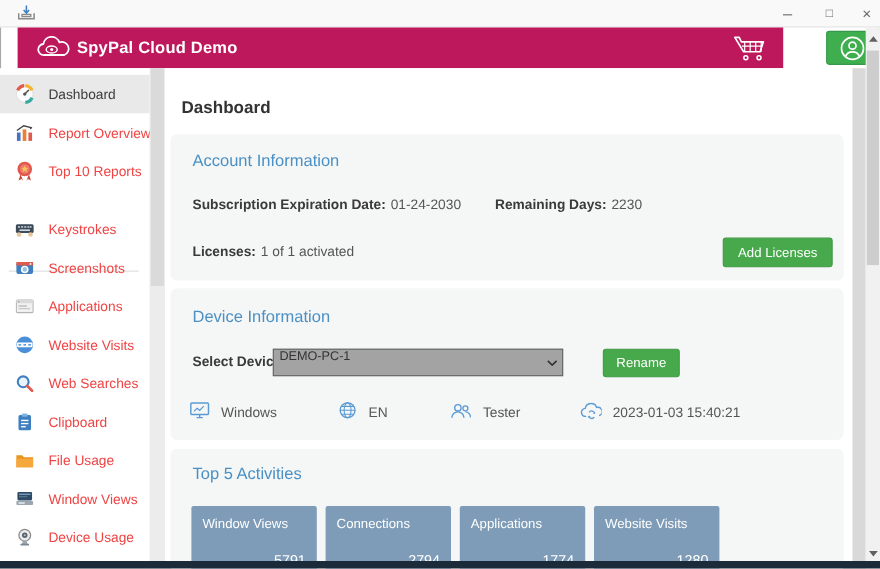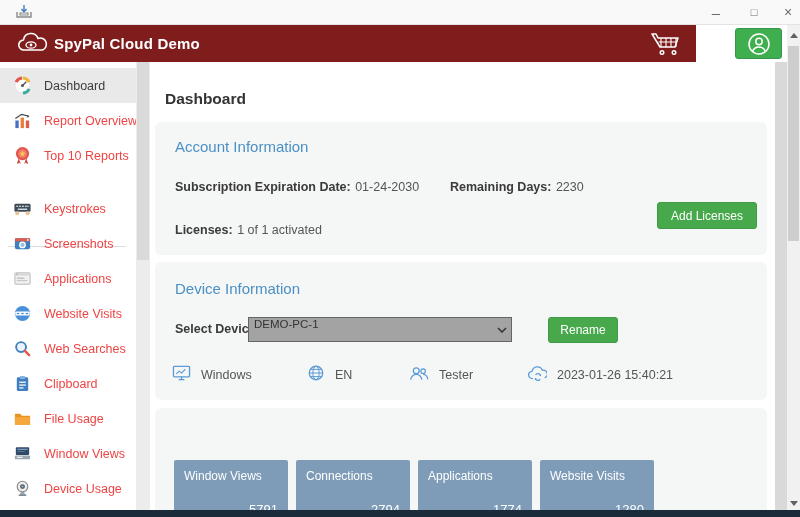--- a/index.html
+++ b/index.html
@@ -10,21 +10,21 @@
     overflow:hidden; box-shadow: inset 0 0 0 1px #a9a9a9;
   }
   
   .titlebar { position:absolute; left:0; top:0; width:800px; height:25px; background:#f9f9f9; border-bottom:1px solid #e3e3e3; }
   .tray-icon { position:absolute; left:16px; top:4px; }
   .winctl { position:absolute; top:0; height:24px; width:28px; display:flex; align-items:center; justify-content:center; color:#6b6b6b; font-size:13px; cursor:default; }
   .winctl.min { left:702px; font-size:15px; }
   .winctl.max { left:740px; font-size:11px; }
   .winctl.close { left:774px; font-size:14px; }
   
-  .header { position:absolute; left:0; top:25px; width:696px; height:37px; background:#7f1d1d; }
+  .header { position:absolute; left:16px; top:25px; width:696px; height:37px; background:#be185d; }
   .logo { position:absolute; left:16px; top:6px; }
   .app-title { position:absolute; left:54px; top:0; height:37px; display:flex; align-items:center; color:#fff; font-size:15px; font-weight:bold; letter-spacing:.2px; }
   .hdr-ic { position:absolute; top:4px; height:30px; display:flex; align-items:center; justify-content:center; cursor:pointer; }
   .hdr-cart { left:646px; width:40px; }
   .hdr-book { left:690px; width:38px; }
   .account-btn { position:absolute; left:735px; top:3px; width:47px; height:31px; background:#3fae4e; border:1px solid #35984a; border-radius:3px; display:flex; align-items:center; justify-content:center; cursor:pointer; }
   
   .sidebar { position:absolute; left:0; top:62px; width:136px; height:448px; background:#fff; }
   .side-item { position:absolute; left:0; width:136px; height:35px; display:flex; align-items:center; cursor:pointer; }
   .side-item .ic { position:absolute; left:12px; top:7px; width:20px; height:20px; display:flex; align-items:center; justify-content:center; }
@@ -39,21 +39,21 @@
   .page-title { position:absolute; left:15px; top:28px; font-size:15.5px; font-weight:bold; color:#333; }
   .card { position:absolute; left:5px; width:612px; background:#f5f6f6; border-radius:6px; }
   .card-h { position:absolute; left:20px; font-size:15px; color:#4a90c4; }
   .card-account { top:60px; height:133px; }
   .card-device { top:200px; height:138px; }
   .card-activities { top:346px; height:112px; }
   .blabel { font-weight:bold; color:#3a3a3a; font-size:12.5px; }
   .bval { color:#555; font-size:12.5px; }
   .kv { position:absolute; white-space:nowrap; }
   .btn-green { background:#47a94c; border:1px solid #3f9b45; border-radius:3px; color:#fff; font-size:12px; display:flex; align-items:center; justify-content:center; cursor:pointer; font-family:"Liberation Sans", sans-serif; }
-  .btn-add { position:absolute; right:10px; top:80px; width:100px; height:27px; }
+  .btn-add { position:absolute; right:10px; top:94px; width:100px; height:27px; }
   .btn-rename { position:absolute; left:393px; top:55px; width:70px; height:26px; }
   .select-box { position:absolute; left:93px; top:55px; width:264px; height:25px; background:#a3a3a3; border:1px solid #666; display:flex; align-items:flex-start; cursor:pointer; }
   .select-box .val { font-size:11.5px; color:#333; padding-left:5px; flex:1; }
   .select-box .chev { width:18px; height:100%; display:flex; align-items:center; justify-content:center; }
   .detail { position:absolute; top:100px; height:20px; display:flex; align-items:flex-end; gap:10px; }
   .detail .txt { font-size:12.5px; color:#555; white-space:nowrap; }
   .tile { position:absolute; top:52px; width:114px; height:64px; background:#7e9cb7; border-radius:2px; color:#fff; }
   .tile .t-lbl { position:absolute; left:10px; top:9px; font-size:12px; }
   .tile .t-val { position:absolute; right:10px; bottom:7px; font-size:13px; }
   
@@ -342,25 +342,26 @@
           <path d="M15.5 10 a5 5 0 0 1 5 5.5" fill="none" stroke="#5b9bd5" stroke-width="1.3"></path>
         </svg>
         <span class="txt">Tester</span>
       </div>
       <div class="detail" style="left:372px">
         <svg width="20" height="16" viewBox="0 0 22 17">
           <path d="M6 13.5 a4 4 0 0 1 -0.5 -8 a6 6 0 0 1 11.5 -1 a4.3 4.3 0 0 1 3 8" fill="none" stroke="#5b9bd5" stroke-width="1.4" stroke-linecap="round"></path>
           <path d="M9 13 a3 3 0 0 0 5.5 1.2 M15 10.5 a3 3 0 0 0 -5.5 -1" fill="none" stroke="#5b9bd5" stroke-width="1.3"></path>
           <path d="M15.6 9 l-0.4 2 l-2 -0.5 z M8.6 15 l0.4 -2 l2 0.5 z" fill="#5b9bd5"></path>
         </svg>
-        <span class="txt">2023-01-26 15:40:21</span>
+        <span class="txt">2023-01-03 15:40:21</span>
       </div>
     </div>
 
     <div class="card card-activities">
+      <div class="card-h" style="top:14px">Top 5 Activities</div>
 
       <div class="tile" style="left:19px">
         <span class="t-lbl">Window Views</span>
         <span class="t-val">5791</span>
       </div>
       <div class="tile" style="left:141px">
         <span class="t-lbl">Connections</span>
         <span class="t-val">2794</span>
       </div>
       <div class="tile" style="left:263px">

